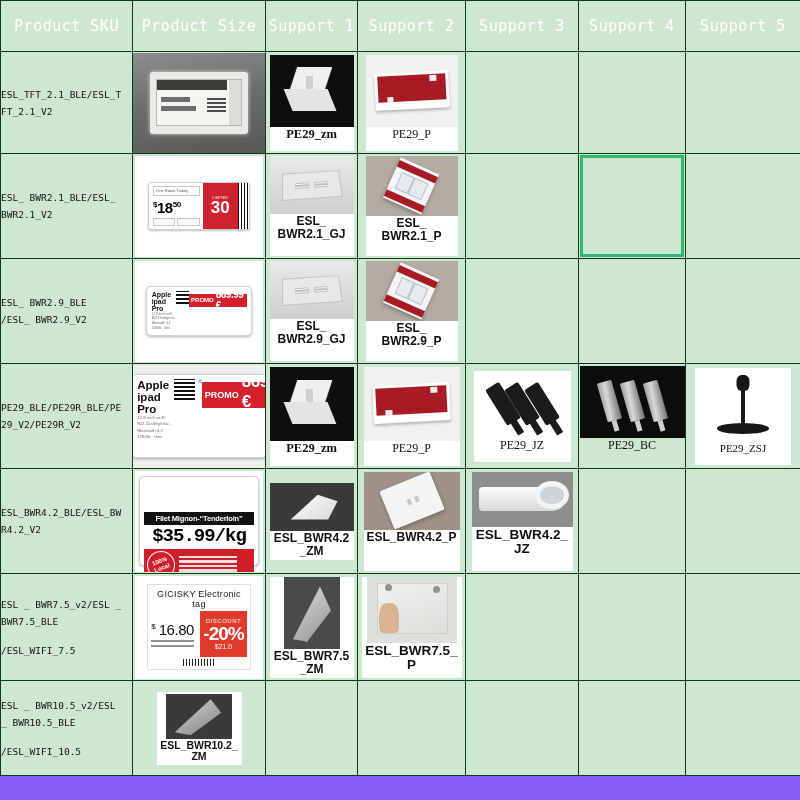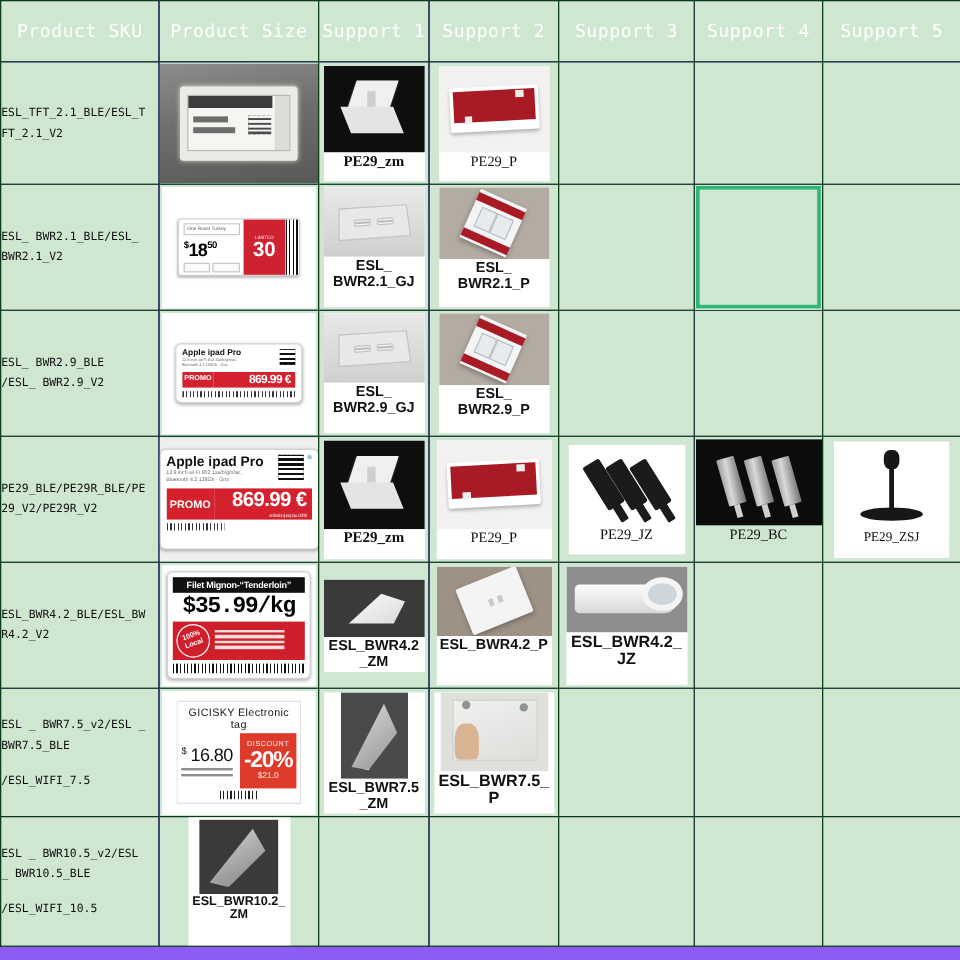--- a/index.html
+++ b/index.html
@@ -118,42 +118,42 @@
   .p1lbl .left .ft i{flex:1;height:6px;border:1px solid #c9c9c9;background:#fafafa;}
   .p1lbl .red{flex:1.1;background:#cf2230;color:#fff;display:flex;flex-direction:column;
          align-items:center;justify-content:center;font-family:"Liberation Sans",sans-serif;}
   .p1lbl .red b{font-size:17px;line-height:16px;font-weight:700;}
   .p1lbl .red span{font-size:4px;opacity:.9;}
   .p1lbl .bc{width:11px;background:repeating-linear-gradient(90deg,#111 0 1px,#fff 1px 3px);}
 
   
   .pic-ipad{background:#fff;display:flex;align-items:center;justify-content:center;}
   .ipad{background:#fff;border:1px solid #d2d2d2;border-radius:5px;
-        box-shadow:0 1px 3px rgba(0,0,0,.3);padding:4px 5px;display:flex;flex-direction:column;}
+        box-shadow:0 1px 3px rgba(0,0,0,.3);padding:4px 5px;display:flex;flex-direction:row;}
   .ipad .top{display:flex;justify-content:space-between;align-items:flex-start;}
   .ipad .ttl{font-family:"Liberation Sans",sans-serif;font-weight:700;color:#111;}
   .ipad .spec{font-family:"Liberation Sans",sans-serif;color:#6b6b6b;}
   .ipad .qr{background:repeating-linear-gradient(0deg,#111 0 2px,#fff 2px 4px),
             repeating-linear-gradient(90deg,#111 0 2px,transparent 2px 4px);}
   .ipad .row{display:flex;align-items:stretch;margin-top:3px;}
   .ipad .promo{background:#d5202e;color:#fff;font-family:"Liberation Sans",sans-serif;font-weight:700;
         display:flex;align-items:center;justify-content:center;}
   .ipad .price{flex:1;background:#d5202e;color:#fff;font-family:"Liberation Sans",sans-serif;
         font-weight:700;display:flex;flex-direction:column;align-items:flex-end;justify-content:center;padding-right:4px;}
   .ipad .price em{font-style:normal;}
   .ipad .price small{font-weight:400;opacity:.85;}
   .ipad .btm{background:repeating-linear-gradient(90deg,#333 0 1px,#fff 1px 3px);margin-top:3px;}
   .ipad .pwr{width:4px;height:4px;border-radius:50%;background:#9ec6e6;}
 
   
   .pic-meat{background:#fff;display:flex;align-items:center;justify-content:center;}
   .meat{width:86%;height:80%;background:#fff;border:1px solid #d0d0d0;border-radius:5px;
         box-shadow:0 1px 3px rgba(0,0,0,.28);padding:4px;display:flex;flex-direction:column;}
   .meat .hdr{background:#111;color:#fff;font-family:"Liberation Sans",sans-serif;font-weight:700;
-        font-size:7.5px;text-align:center;padding:2px 0;letter-spacing:-.2px;}
+        font-size:7.5px;text-align:center;padding:2px 0;letter-spacing:-.2px;margin-top:31px;}
   .meat .pr{font-family:Liberation Mono, monospace;font-weight:700;font-size:19px;text-align:center;
         color:#000;line-height:22px;letter-spacing:-1px;}
   .meat .red{flex:1;background:#cf1f2b;margin-top:2px;display:flex;align-items:center;padding:2px 3px;}
   .meat .red .seal{width:26px;height:26px;border-radius:50%;background:#cf1f2b;border:1px solid #fff;
         color:#fff;font-family:"Liberation Sans",sans-serif;font-weight:700;font-size:6px;line-height:7px;
         display:flex;align-items:center;justify-content:center;text-align:center;transform:rotate(-20deg);}
   .meat .red .lines{flex:1;margin-left:4px;}
   .meat .red .lines i{display:block;height:2.5px;background:rgba(255,255,255,.85);margin-bottom:2px;width:80%;}
   .meat .bc{height:9px;margin-top:3px;background:repeating-linear-gradient(90deg,#111 0 1px,#fff 1px 3px);}
 
@@ -725,21 +725,21 @@
 
       <tr style="height:95px">
         <td class="sku">
           <span class="l">ESL _ BWR10.5_v2/ESL</span>
           <span class="l">_ BWR10.5_BLE</span>
           <span class="gap"></span>
           <span class="l">/ESL_WIFI_10.5</span>
         </td>
         <td>
           <div class="cell">
-              <div class="card" style="width:85px;height:107px">
+              <div class="card" style="width:85px;height:73px">
             <div class="thumb" style="width:66px;height:62px;margin-top:2px">
               <div class="pic pic-acryl2">
                     <div class="g"></div>
                   </div>
             </div>
             <div class="cap sans sm">ESL_BWR10.2_ZM</div>
           </div>
             </div>
         </td>
         <td></td>

